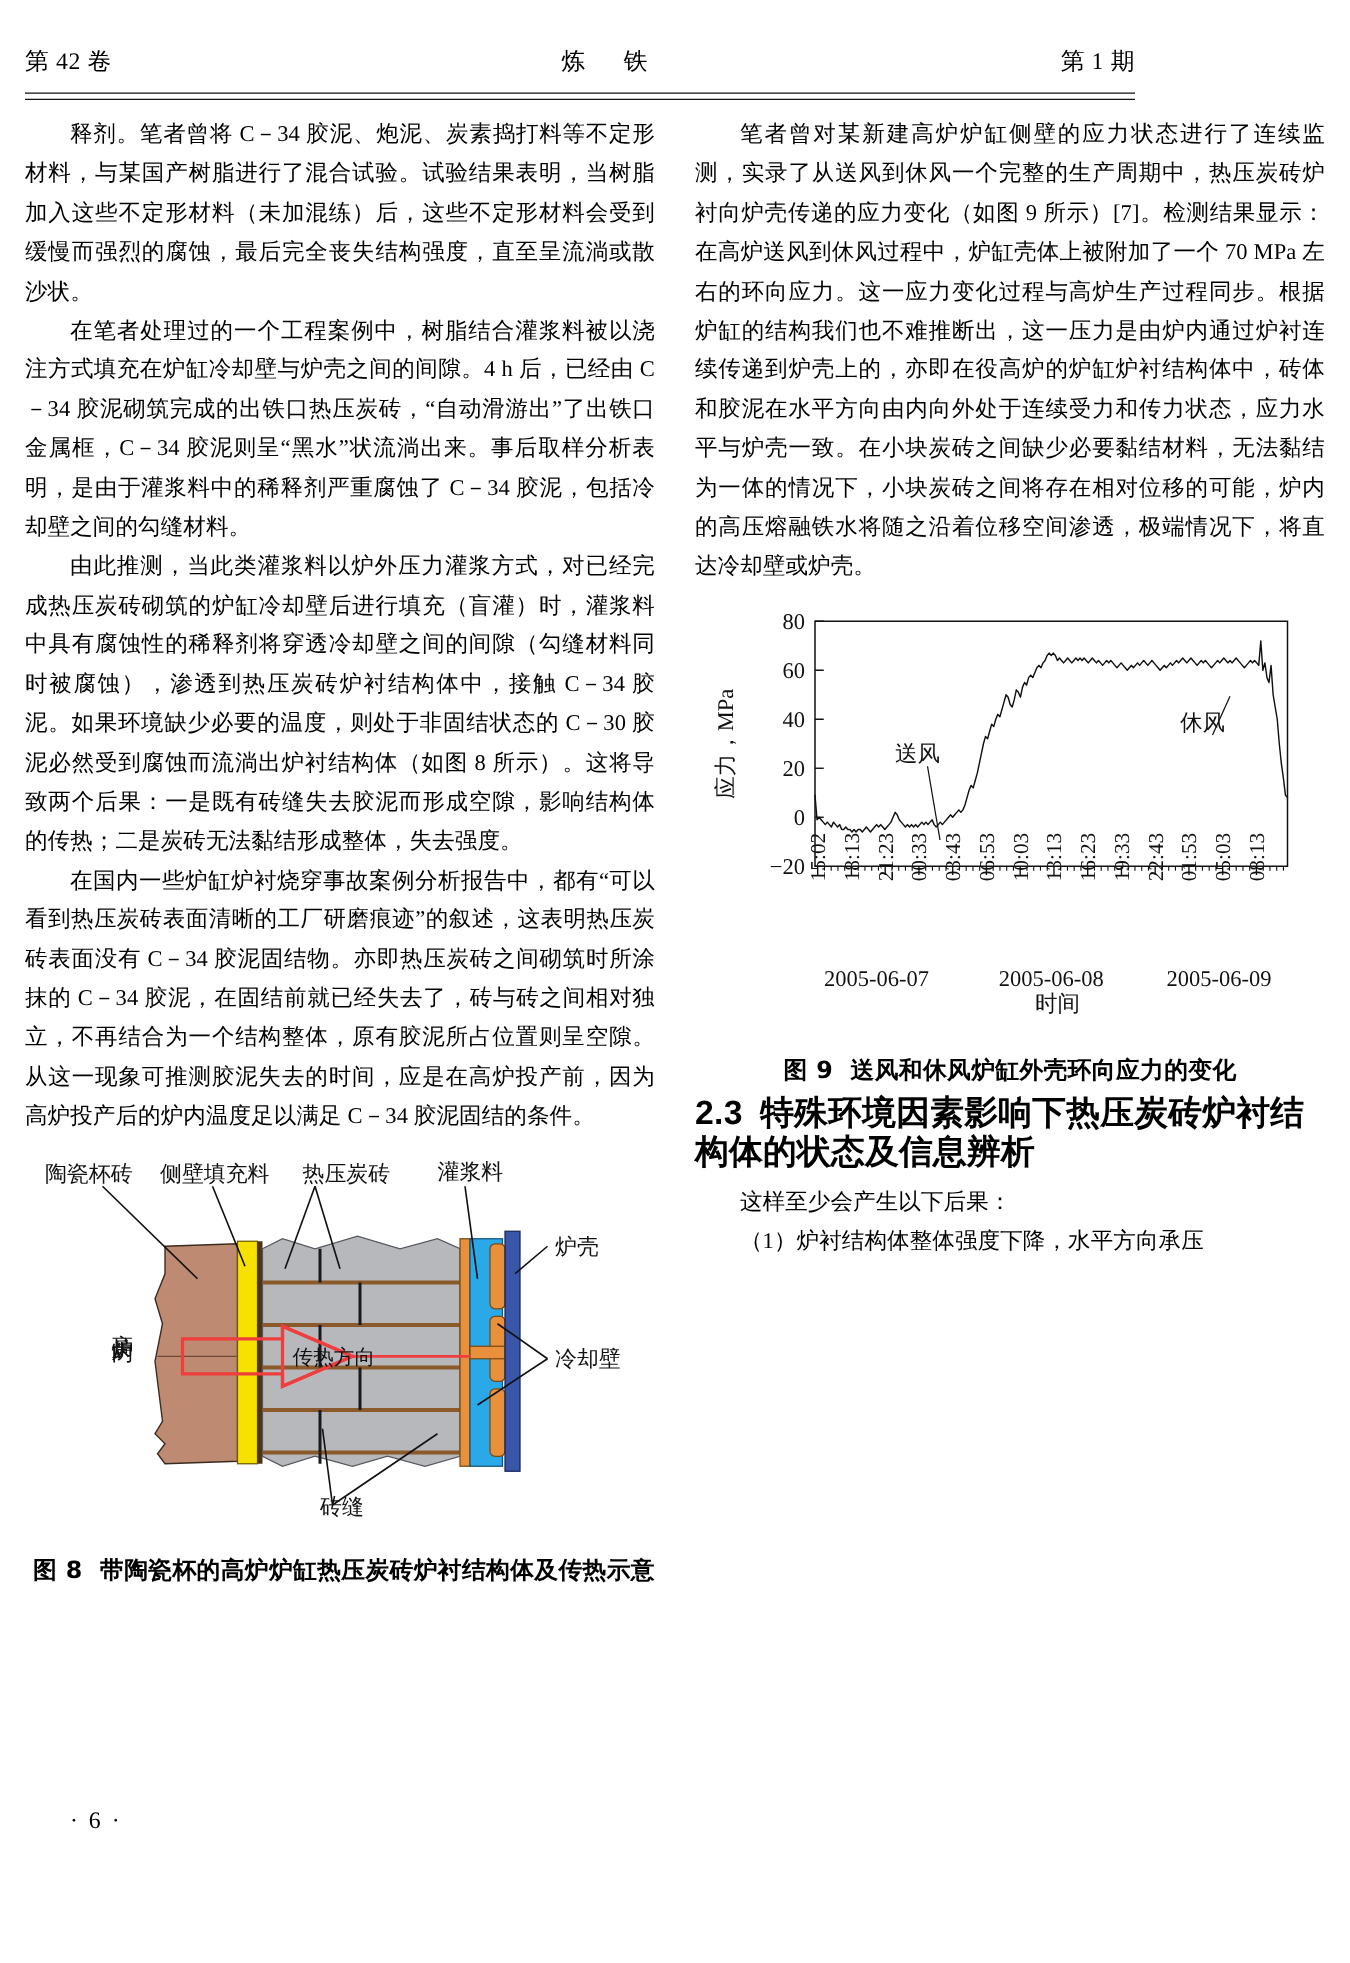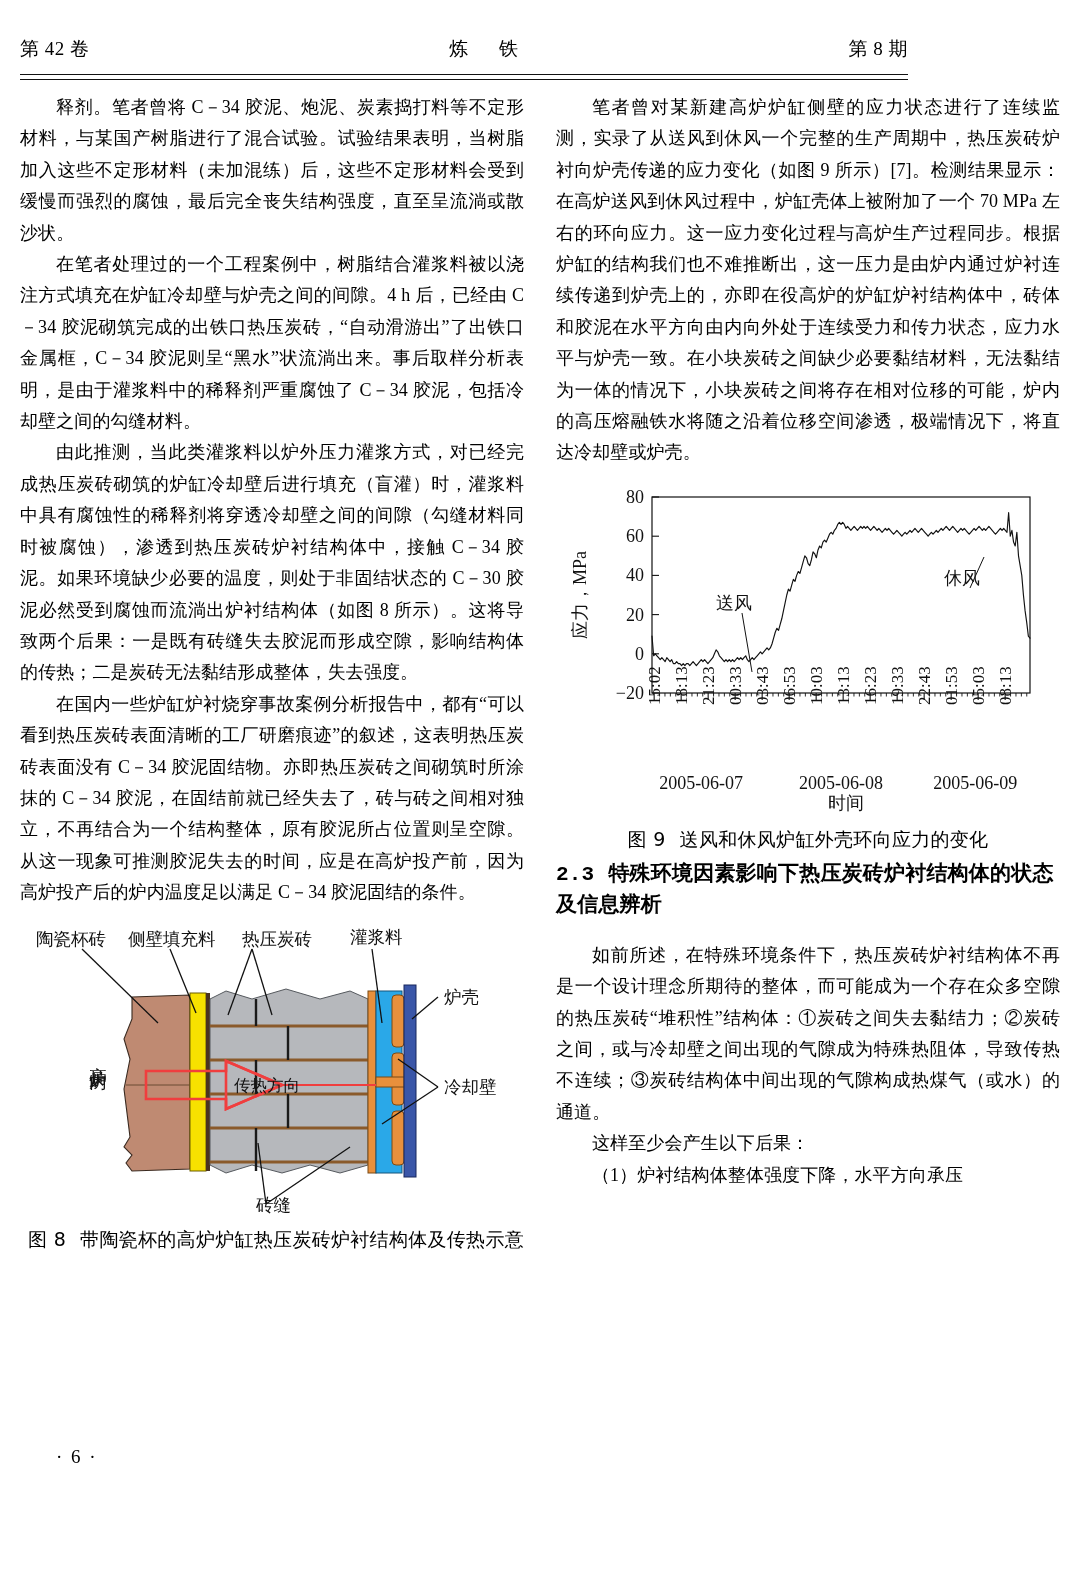--- a/index.html
+++ b/index.html
@@ -68,38 +68,38 @@
   p.body {
     margin: 0;
     font-size: 18px;
     line-height: 31.4px;
     text-align: justify;
     text-justify: inter-character;
     text-indent: 2em;
     letter-spacing: 0.1px;
   }
   .sec-head {
-    margin: 6px 0 18px 0;
-    font-size: 21px;
+    margin: 6px 0 8px 0;
+    font-size: 27px;
     line-height: 31.4px;
     font-weight: bold;
-    font-family: Liberation Mono, monospace;
+    font-family: Liberation Sans, sans-serif;
     text-indent: 0;
     letter-spacing: 0.2px;
   }
   .sec-head .num { margin-right: 14px; }
 
   
   .figblock { margin-top: 10px; }
   .figcap {
     font-size: 19px;
-    font-weight: normal;
+    font-weight: bold;
     font-family: "DejaVu Sans", "Liberation Sans", sans-serif;
     text-align: center;
-    margin-top: 8px;
+    margin-top: 24px;
     letter-spacing: 0.3px;
   }
   .figcap .lbl { margin-right: 14px; }
   .figcap.left { text-align: right; }
 
   
   .chartwrap {
     width: 100%;
     height: 340px;
     position: relative;
@@ -123,21 +123,21 @@
   svg { display: block; }
 </style>
 </head>
 <body>
 
 <div class="page">
 
   <div class="runhead">
     <span>第 42 卷</span>
     <span class="center">炼　铁</span>
-    <span>第 8 期</span>
+    <span>第 1 期</span>
   </div>
   <div class="rule-double"></div>
 
   <div class="columns">
 
     <div class="col">
 
       <p class="body">释剂。笔者曾将 C－34 胶泥、炮泥、炭素捣打料等不定形材料，与某国产树脂进行了混合试验。试验结果表明，当树脂加入这些不定形材料（未加混练）后，这些不定形材料会受到缓慢而强烈的腐蚀，最后完全丧失结构强度，直至呈流淌或散沙状。</p>
       <p class="body">在笔者处理过的一个工程案例中，树脂结合灌浆料被以浇注方式填充在炉缸冷却壁与炉壳之间的间隙。4 h 后，已经由 C－34 胶泥砌筑完成的出铁口热压炭砖，“自动滑游出”了出铁口金属框，C－34 胶泥则呈“黑水”状流淌出来。事后取样分析表明，是由于灌浆料中的稀释剂严重腐蚀了 C－34 胶泥，包括冷却壁之间的勾缝材料。</p>
       <p class="body">由此推测，当此类灌浆料以炉外压力灌浆方式，对已经完成热压炭砖砌筑的炉缸冷却壁后进行填充（盲灌）时，灌浆料中具有腐蚀性的稀释剂将穿透冷却壁之间的间隙（勾缝材料同时被腐蚀），渗透到热压炭砖炉衬结构体中，接触 C－34 胶泥。如果环境缺少必要的温度，则处于非固结状态的 C－30 胶泥必然受到腐蚀而流淌出炉衬结构体（如图 8 所示）。这将导致两个后果：一是既有砖缝失去胶泥而形成空隙，影响结构体的传热；二是炭砖无法黏结形成整体，失去强度。</p>
@@ -358,18 +358,17 @@
         </div>
         <div class="figcap">
           <span class="lbl">图 9</span><span>送风和休风炉缸外壳环向应力的变化</span>
         </div>
       </div>
 
       <p class="sec-head">
         <span class="num">2.3</span><span>特殊环境因素影响下热压炭砖炉衬结构体的状态及信息辨析</span>
       </p>
 
-      <p class="body">如前所述，在特殊环境条件下，热压炭砖炉衬结构体不再是一个设计理念所期待的整体，而可能成为一个存在众多空隙的热压炭砖“堆积性”结构体：①炭砖之间失去黏结力；②炭砖之间，或与冷却壁之间出现的气隙成为特殊热阻体，导致传热不连续；③炭砖结构体中间出现的气隙构成热煤气（或水）的通道。</p>
       <p class="body">这样至少会产生以下后果：</p>
       <p class="body">（1）炉衬结构体整体强度下降，水平方向承压</p>
     </div>
   </div>
 </div>
 
 </body></html>

